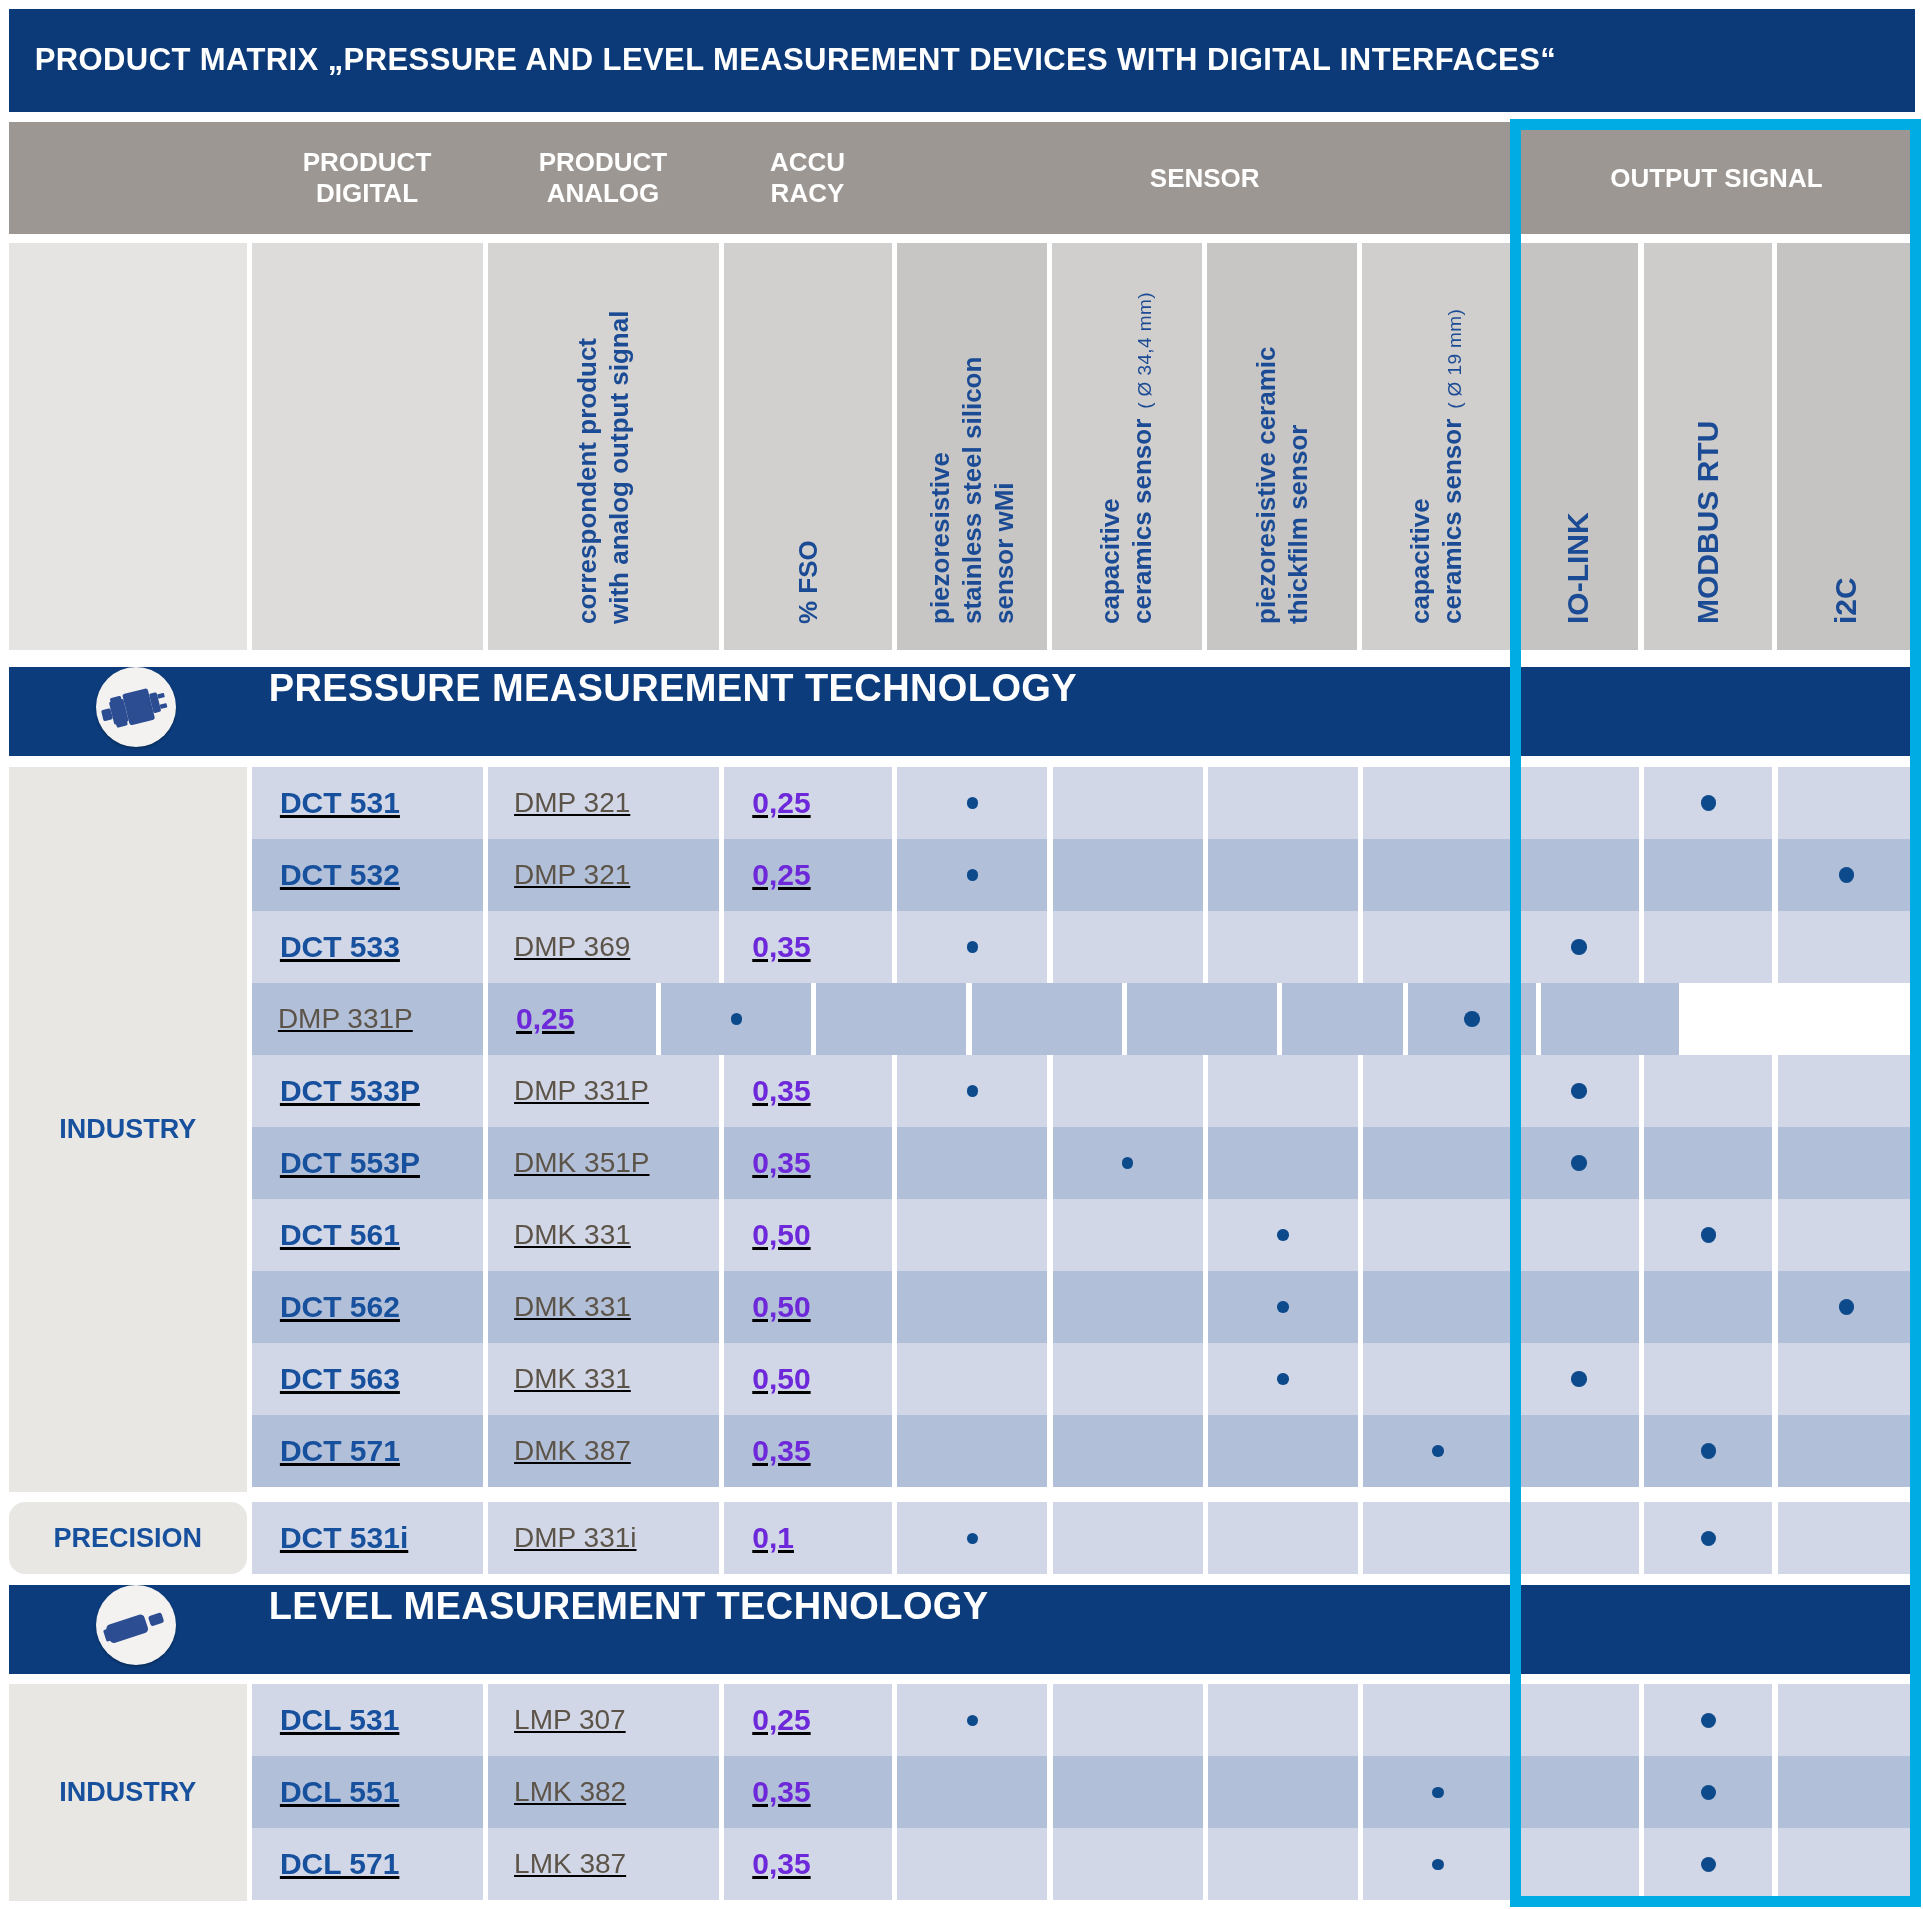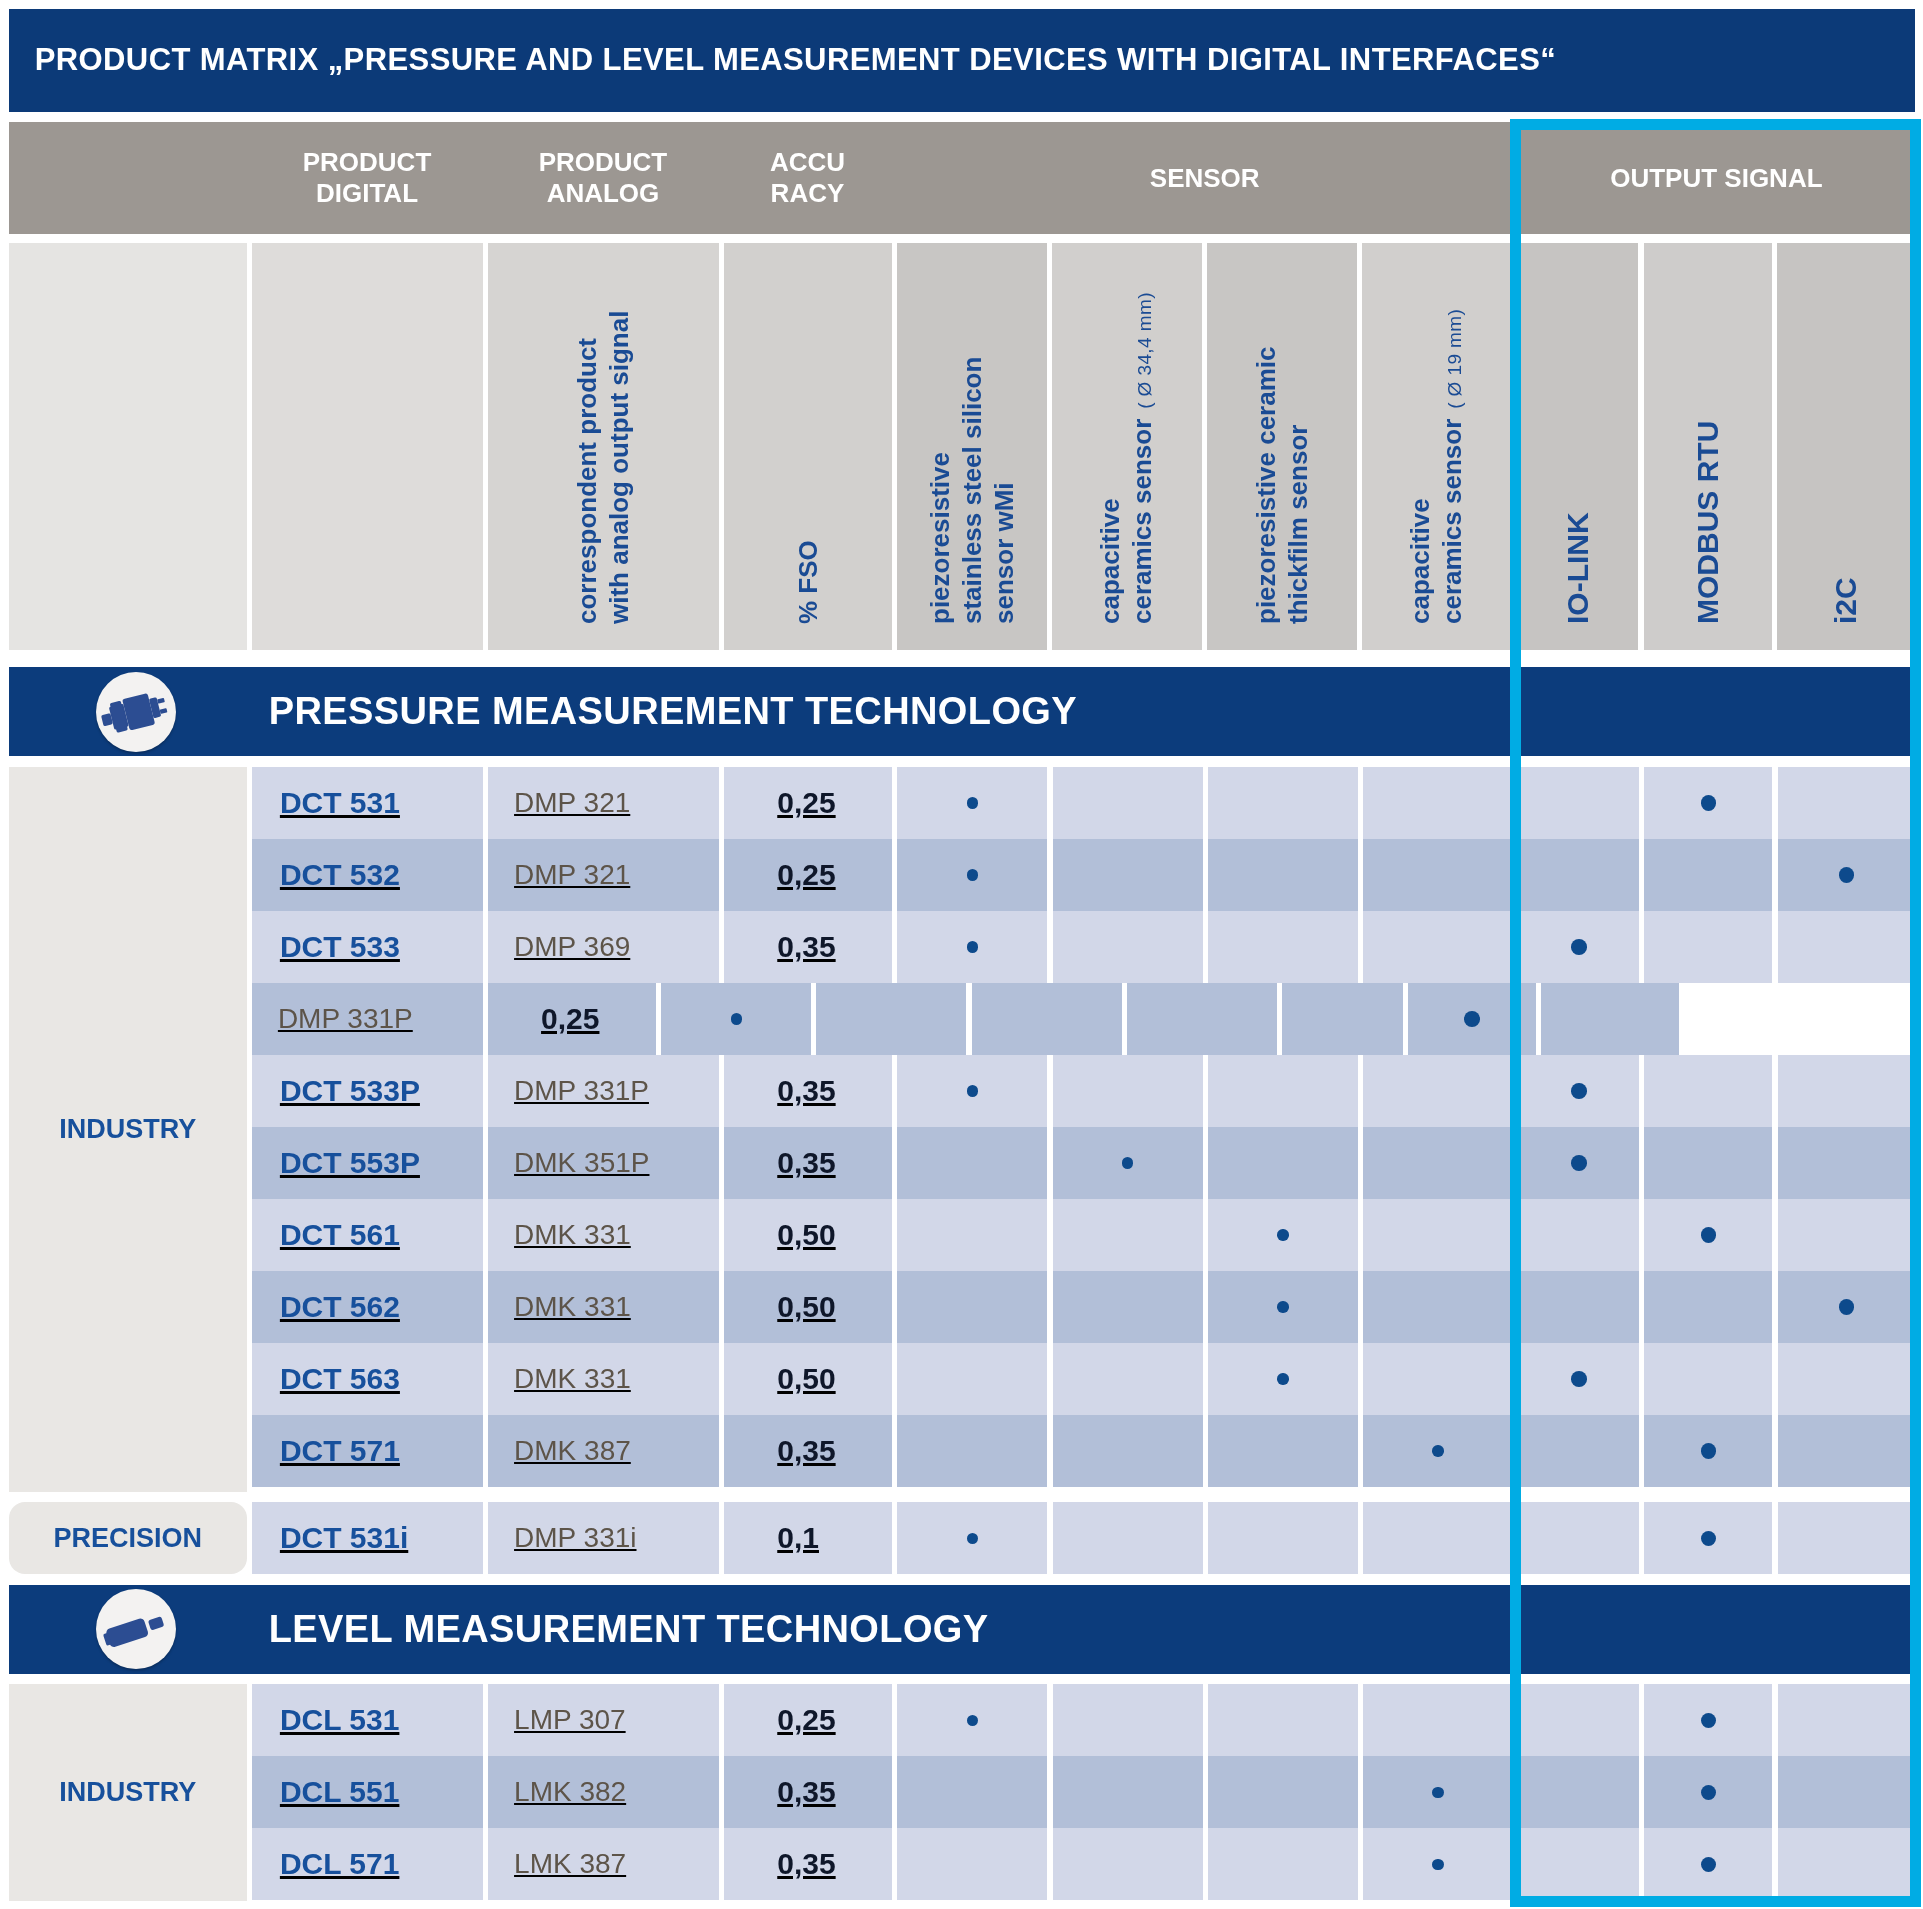--- a/index.html
+++ b/index.html
@@ -40,42 +40,42 @@
   .h-out1{background:#cecccb;}
   .rot{
     position:absolute;left:50%;top:50%;
     transform:translate(-50%,-50%) rotate(-90deg);
     width:384px;padding-left:14px;box-sizing:border-box;
     color:#1a4b94;font-weight:bold;font-size:26px;line-height:32px;white-space:nowrap;
   }
   .rot .osuffix{font-weight:normal;font-size:19px;color:#1a4b94;letter-spacing:0.4px;}
 
   
-  .banner{height:89px;background:#0c3c7c;display:flex;align-items:center;margin-bottom:10.5px;position:relative;}
+  .banner{height:89px;background:#0c3c7c;display:flex;align-items:flex-start;margin-bottom:10.5px;position:relative;}
   .banner .icircle{
     width:80px;height:80px;border-radius:50%;background:#f3f2f1;margin-left:87px;
     display:flex;align-items:center;justify-content:center;flex:0 0 auto;
     box-shadow:0 1.7px 2.6px rgba(0,0,0,.25);
   }
   .banner .blabel{color:#fff;font-size:38px;font-weight:bold;letter-spacing:0.4px;margin-left:93px;white-space:nowrap;}
 
   
   .group{display:flex;gap:5.2px;margin-bottom:10.5px;}
   .group .glabel{
     background:#e9e7e4;display:flex;align-items:center;justify-content:center;
     color:#17509c;font-weight:bold;font-size:27px;flex:0 0 auto;
   }
   .rows{display:flex;flex-direction:column;flex:0 0 auto;}
   .row{display:flex;gap:5.2px;height:72px;text-decoration:underline;}
   .row .cell{display:flex;align-items:center;}
   .row.alt-light .cell{background:#d2d7e8;}
   .row.alt-dark  .cell{background:#b2bfd8;}
   .t-dig{color:#17509c;font-weight:bold;font-size:30px;padding-left:28px;box-sizing:border-box;}
   .t-ana{color:#5d5449;font-size:28px;padding-left:26px;box-sizing:border-box;}
-  .t-acc{color:#0f172a;font-weight:bold;font-size:30px;padding-left:53px;box-sizing:border-box;}
+  .t-acc{color:#6d28d9;font-weight:bold;font-size:30px;padding-left:28px;box-sizing:border-box;}
   .dcell{justify-content:center;}
   .dot{border-radius:50%;background:#0d4a8c;}
   .dot.s{width:11.4px;height:11.4px;}
   .dot.o{width:15.7px;height:15.7px;}
 
   
   .hlframe{
     position:absolute;left:1510px;top:119px;width:411px;height:1788px;
     border:11.4px solid #00ace4;box-sizing:border-box;pointer-events:none;z-index:50;
   }

